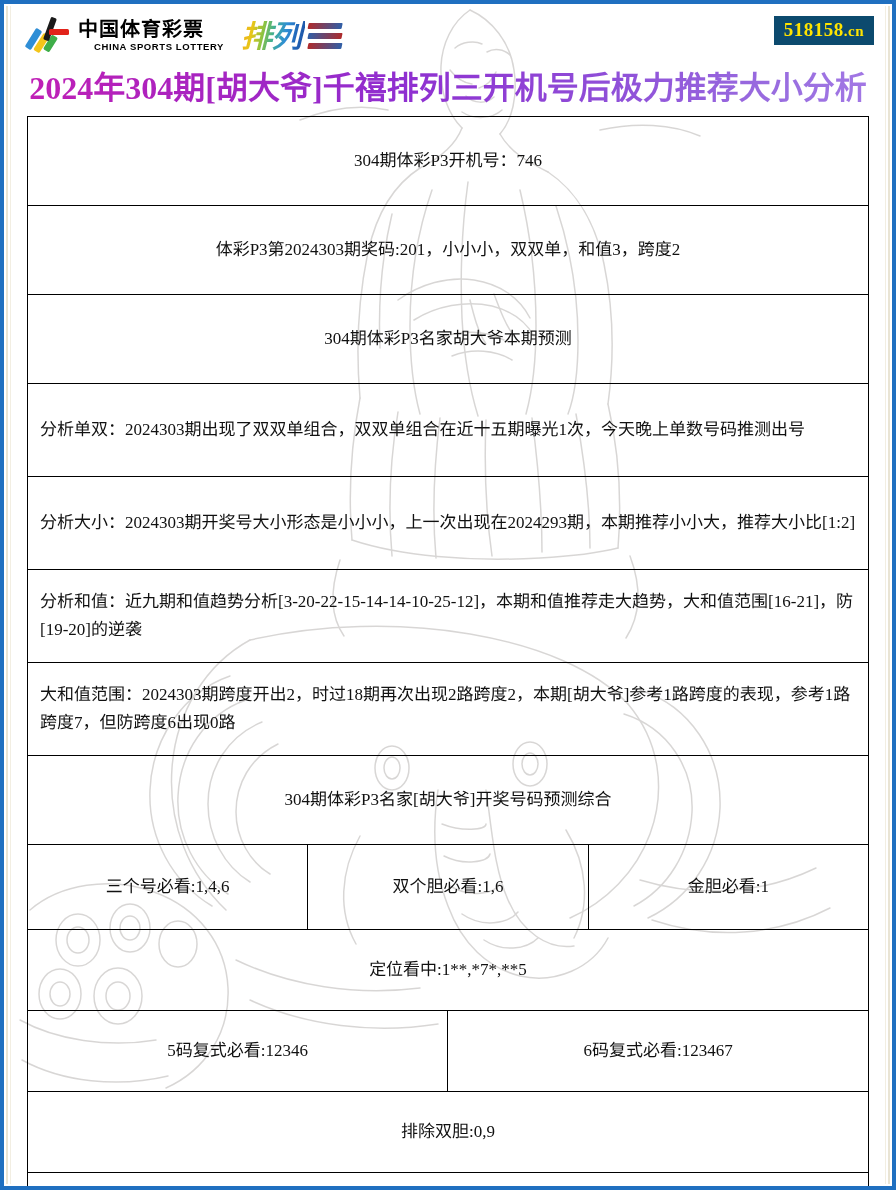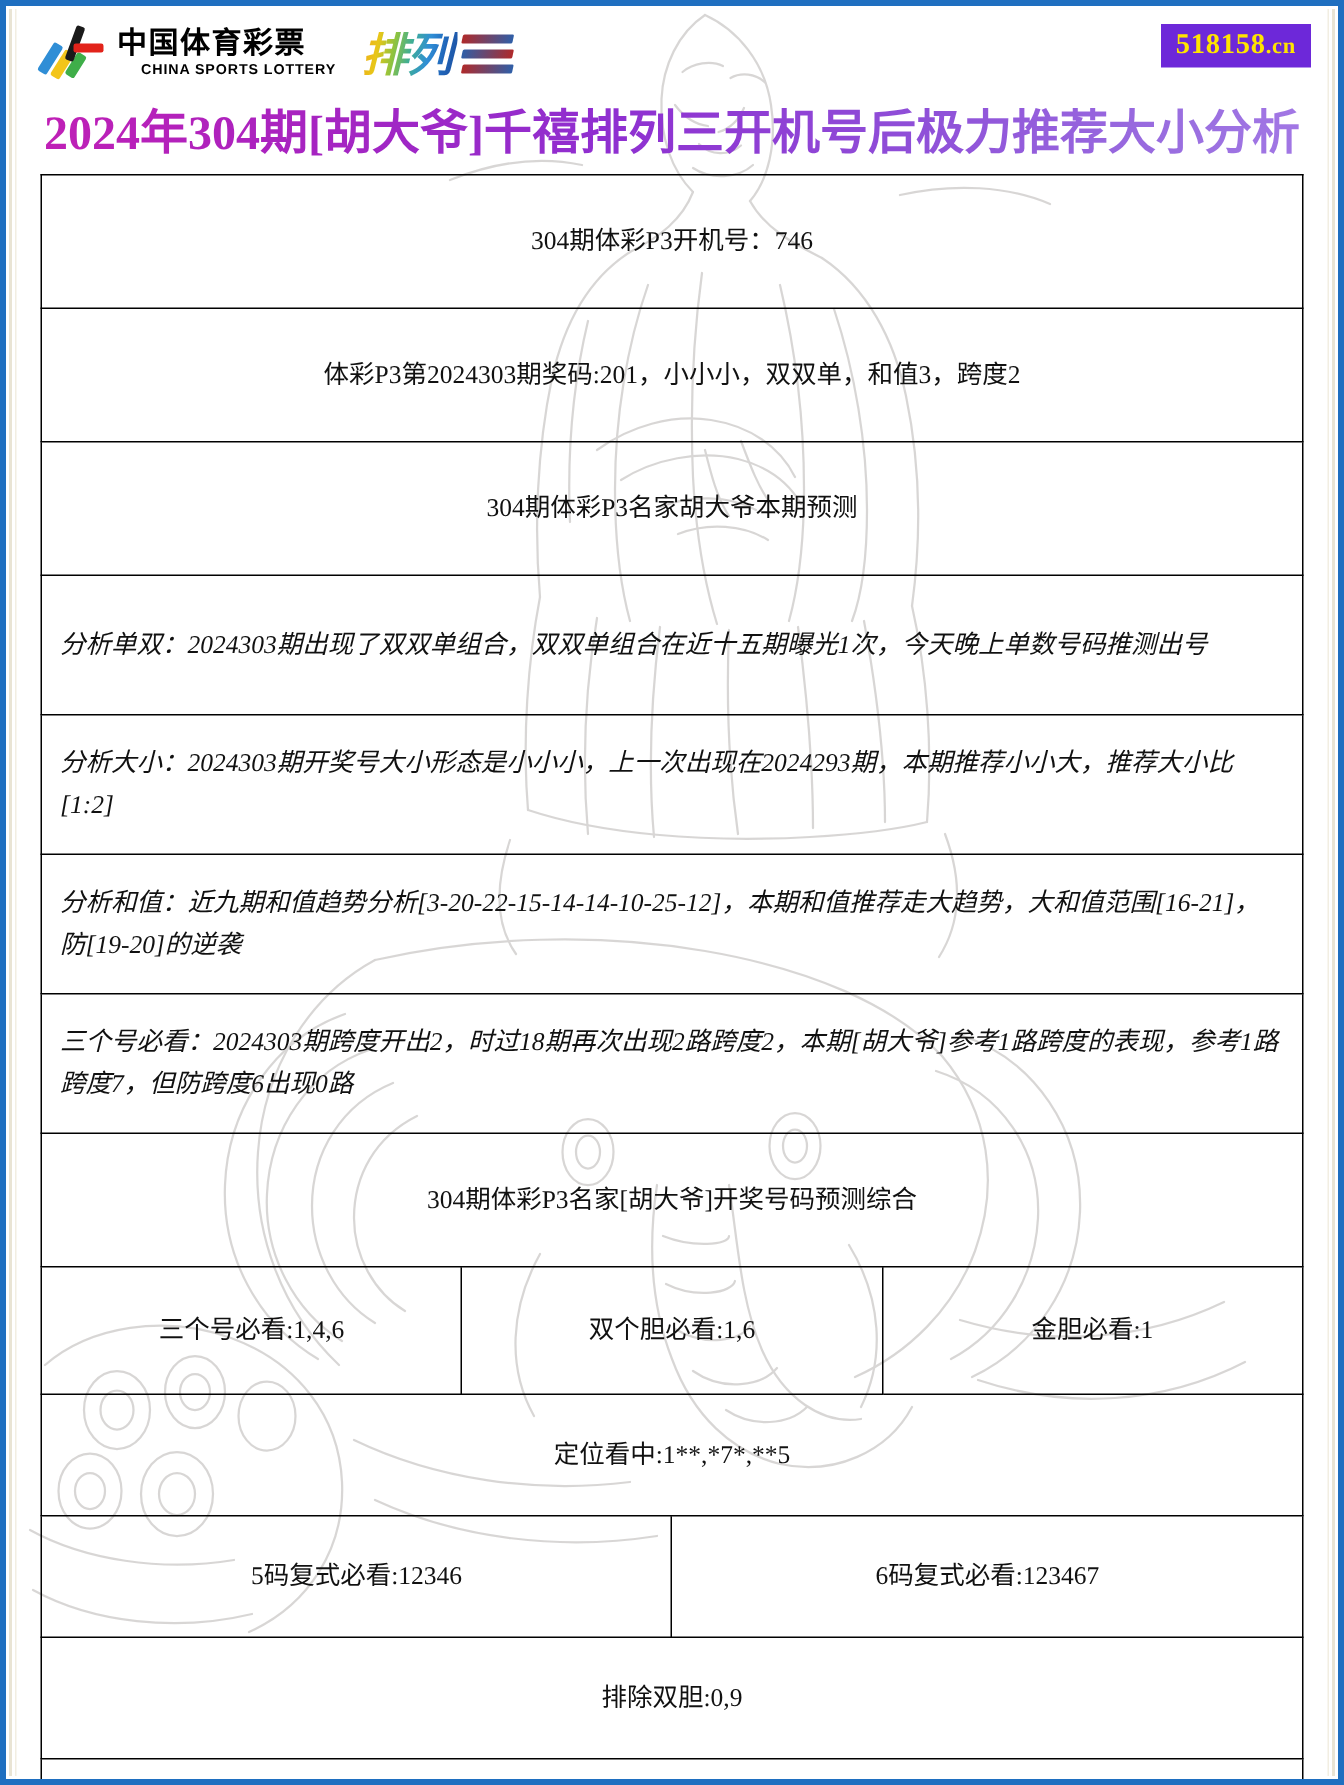--- a/index.html
+++ b/index.html
@@ -120,21 +120,21 @@
   }
   .lt-bar { height: 6px; border-radius: 1px; }
   .lt-a { width: 34px; background: linear-gradient(90deg,#b02a2a,#2f5fa8); }
   .lt-b { width: 34px; background: linear-gradient(90deg,#2f5fa8,#b02a2a); margin-left: 2px; }
   .lt-c { width: 34px; background: linear-gradient(90deg,#b02a2a,#2f5fa8); margin-left: 4px; }
 
   #site-badge {
     position: absolute;
     right: 22px;
     top: 16px;
-    background: #6d28d9;
+    background: #0c4a6e;
     color: #ffe400;
     font-family: "Liberation Serif", serif;
     font-weight: bold;
     font-size: 19px;
     letter-spacing: 0.5px;
     padding: 3px 10px 4px 10px;
     line-height: 1.15;
   }
   #site-badge .tld { font-size: 15px; }
 
@@ -173,21 +173,21 @@
     border: 1px solid #000000;
     padding: 10px 12px;
     font-family: "Liberation Serif", "DejaVu Serif", serif;
     font-size: 17px;
     line-height: 1.62;
     color: #111111;
     vertical-align: middle;
     background: transparent;
   }
   td.ctr { text-align: center; }
-  td.lft { text-align: left; font-style: italic; }
+  td.lft { text-align: left; }
   td.hdr { text-align: center; font-size: 17px; }
   td.tall { height: 68px; }
   td.tall2 { height: 72px; }
   td.cell3 { text-align: center; height: 64px; }
   td.cell2 { text-align: center; height: 60px; }
 </style>
 </head>
 <body>
 
 <div id="page">
@@ -338,21 +338,21 @@
         <tr>
           <td class="lft tall2" colspan="6">分析单双：2024303期出现了双双单组合，双双单组合在近十五期曝光1次，今天晚上单数号码推测出号</td>
         </tr>
         <tr>
           <td class="lft tall2" colspan="6">分析大小：2024303期开奖号大小形态是小小小，上一次出现在2024293期，本期推荐小小大，推荐大小比[1:2]</td>
         </tr>
         <tr>
           <td class="lft tall2" colspan="6">分析和值：近九期和值趋势分析[3-20-22-15-14-14-10-25-12]，本期和值推荐走大趋势，大和值范围[16-21]，防[19-20]的逆袭</td>
         </tr>
         <tr>
-          <td class="lft tall2" colspan="6">三个号必看：2024303期跨度开出2，时过18期再次出现2路跨度2，本期[胡大爷]参考1路跨度的表现，参考1路跨度7，但防跨度6出现0路</td>
+          <td class="lft tall2" colspan="6">大和值范围：2024303期跨度开出2，时过18期再次出现2路跨度2，本期[胡大爷]参考1路跨度的表现，参考1路跨度7，但防跨度6出现0路</td>
         </tr>
 
         <tr>
           <td class="ctr hdr tall" colspan="6">304期体彩P3名家[胡大爷]开奖号码预测综合</td>
         </tr>
 
         <tr>
           <td class="cell3" colspan="2">三个号必看:1,4,6</td>
           <td class="cell3" colspan="2">双个胆必看:1,6</td>
           <td class="cell3" colspan="2">金胆必看:1</td>

